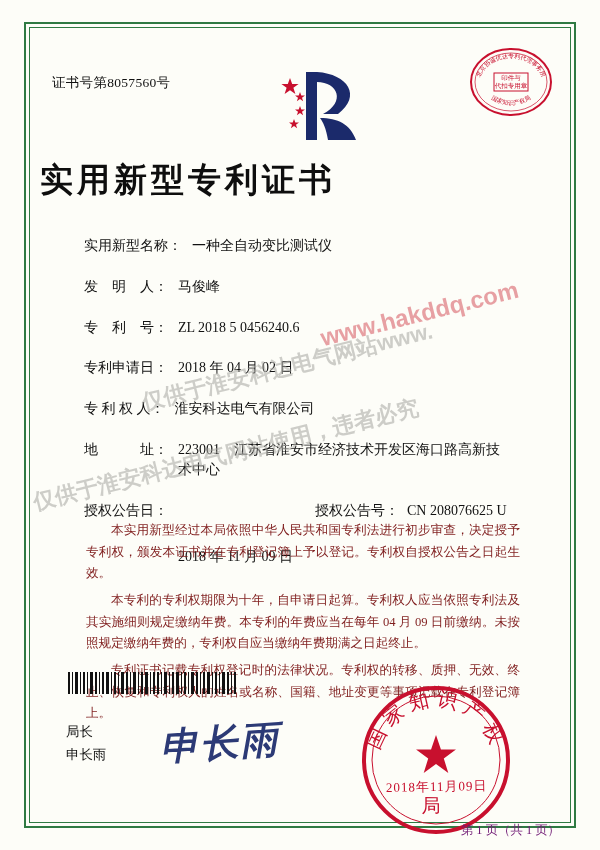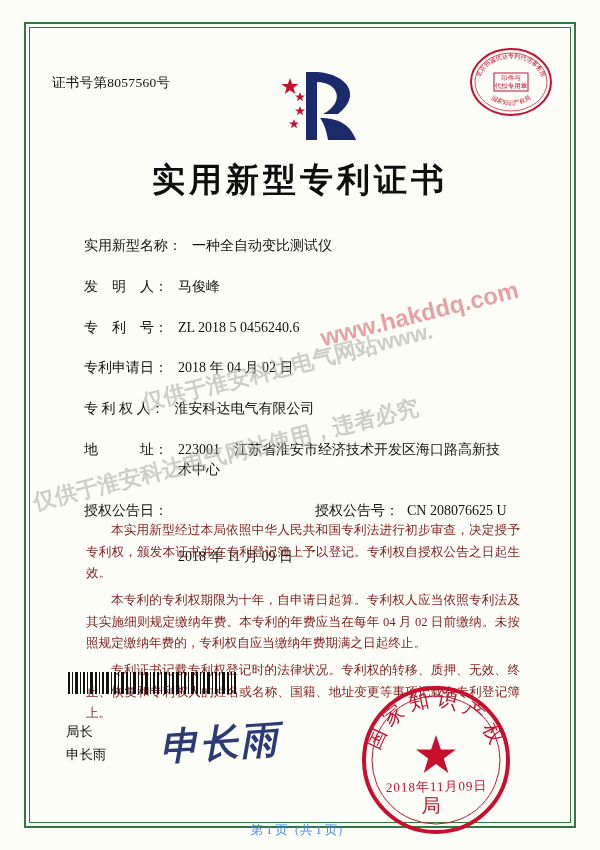--- a/index.html
+++ b/index.html
@@ -64,21 +64,20 @@
     position: absolute;
     left: 236px; top: 28px;
     width: 92px; height: 80px;
   }
 
   
   .main-title {
     position: absolute;
     left: 0; top: 120px;
     width: 520px;
-    text-align: center;
     font-size: 33px;
     font-weight: bold;
     letter-spacing: 4px;
     color: #0e0e0e;
     font-family: "Liberation Serif", "DejaVu Serif", serif;
   }
 
   
   .fields {
     position: absolute;
@@ -163,23 +162,23 @@
     color: #c8102e;
     letter-spacing: 1px;
     transform: rotate(-1deg);
   }
 
   
   .page-footer {
     position: absolute;
     left: 0; top: 784px;
     width: 520px;
-    text-align: center;
+    text-align: right;
     font-size: 12.4px;
-    color: #3b82f6;
+    color: #701a75;
   }
 
   
   .wm {
     position: absolute;
     pointer-events: none;
     white-space: nowrap;
     font-weight: bold;
     font-family: "Liberation Sans", sans-serif;
   }
@@ -277,21 +276,21 @@
       <div class="field-row two-col">
         <span class="field-label">授权公告日：</span>
         <span class="field-value" style="flex:0 0 auto;margin-top:46px;">2018 年 11 月 09 日</span>
         <span class="col2">授权公告号：</span>
         <span class="col2" style="margin-left:8px;">CN 208076625 U</span>
       </div>
     </div>
 
     <div class="body-text">
       <p>本实用新型经过本局依照中华人民共和国专利法进行初步审查，决定授予专利权，颁发本证书并在专利登记簿上予以登记。专利权自授权公告之日起生效。</p>
-      <p>本专利的专利权期限为十年，自申请日起算。专利权人应当依照专利法及其实施细则规定缴纳年费。本专利的年费应当在每年 04 月 02 日前缴纳。未按照规定缴纳年费的，专利权自应当缴纳年费期满之日起终止。</p>
+      <p>本专利的专利权期限为十年，自申请日起算。专利权人应当依照专利法及其实施细则规定缴纳年费。本专利的年费应当在每年 04 月 09 日前缴纳。未按照规定缴纳年费的，专利权自应当缴纳年费期满之日起终止。</p>
       <p>专利证书记载专利权登记时的法律状况。专利权的转移、质押、无效、终止、恢复和专利权人的姓名或名称、国籍、地址变更等事项记载在专利登记簿上。</p>
     </div>
 
     <div class="barcode">
       <svg width="168" height="22" viewBox="0 0 168 22">
         <g fill="#111">
           <rect x="0" y="0" width="2" height="22"></rect>
             <rect x="4" y="0" width="1" height="22"></rect>
           <rect x="7" y="0" width="3" height="22"></rect>
             <rect x="12" y="0" width="1" height="22"></rect>

